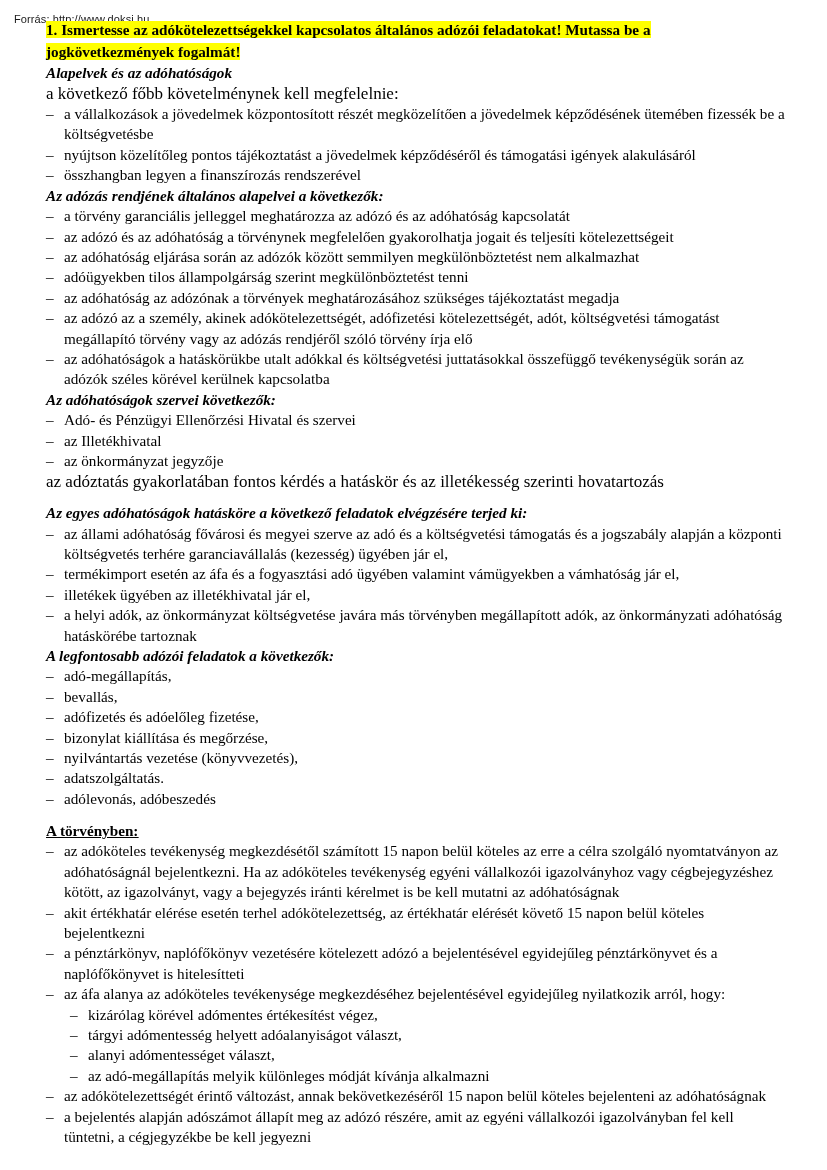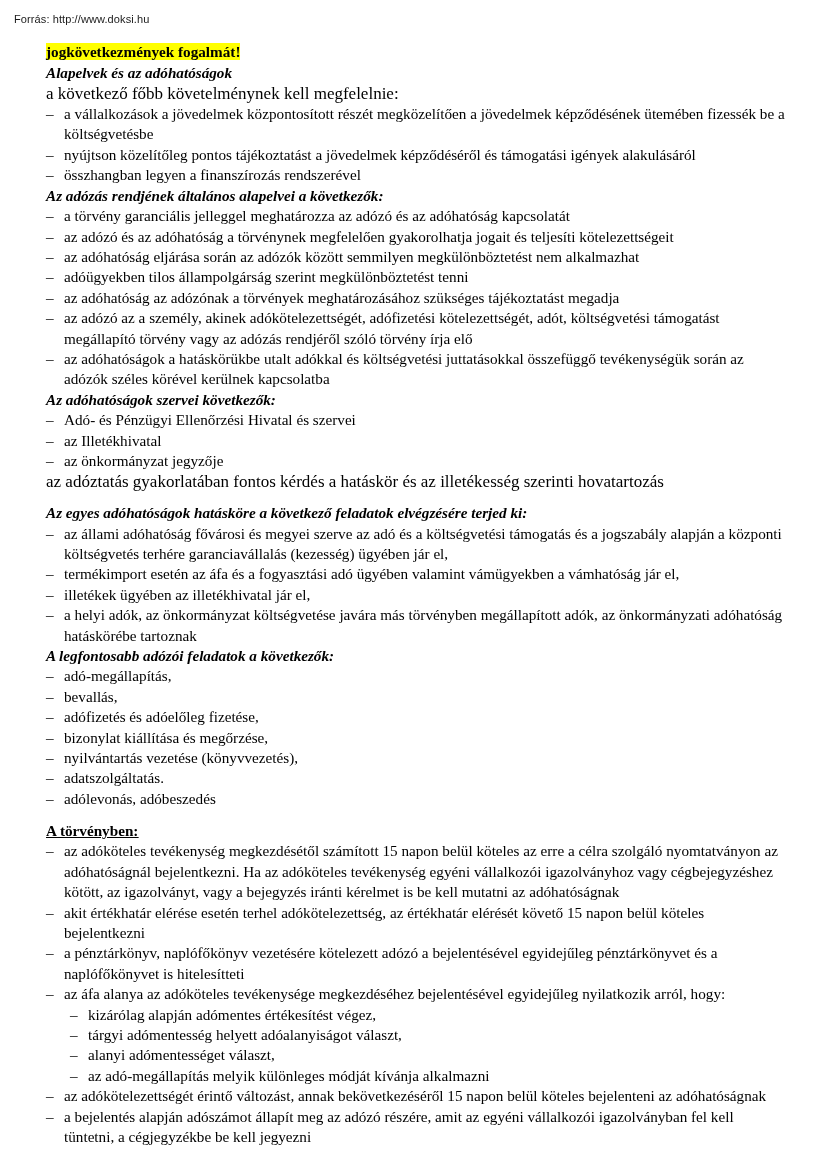--- a/index.html
+++ b/index.html
@@ -135,21 +135,21 @@
 </style>
 </head>
 <body>
 
 <div class="page">
 
   <div class="source-header">Forrás: http://www.doksi.hu</div>
 
   <div class="doc">
 
-    <div class="title-block"><br><span class="hl">jogkövetkezmények fogalmát!</span></div>
+    <div class="title-block"><span class="hl">1. Ismertesse az adókötelezettségekkel kapcsolatos általános adózói feladatokat! Mutassa be a</span><br><span class="hl">jogkövetkezmények fogalmát!</span></div>
 
     <div class="heading">Alapelvek és az adóhatóságok</div>
     <div class="para">a következő főbb követelménynek kell megfelelnie:</div>
 
     <ul class="list">
       <li>a vállalkozások a jövedelmek központosított részét megközelítően a jövedelmek képződésének ütemében fizessék be a költségvetésbe</li>
       <li>nyújtson közelítőleg pontos tájékoztatást a jövedelmek képződéséről és támogatási igények alakulásáról</li>
       <li>összhangban legyen a finanszírozás rendszerével</li>
     </ul>
 
@@ -196,21 +196,21 @@
     <div class="spacer"></div>
 
     <div class="heading-underline"><span>A törvényben:</span></div>
     <ul class="list">
       <li>az adóköteles tevékenység megkezdésétől számított 15 napon belül köteles az erre a célra szolgáló nyomtatványon az adóhatóságnál bejelentkezni. Ha az adóköteles tevékenység egyéni vállalkozói igazolványhoz vagy cégbejegyzéshez kötött, az igazolványt, vagy a bejegyzés iránti kérelmet is be kell mutatni az adóhatóságnak</li>
       <li>akit értékhatár elérése esetén terhel adókötelezettség, az értékhatár elérését követő 15 napon belül köteles bejelentkezni</li>
       <li>a pénztárkönyv, naplófőkönyv vezetésére kötelezett adózó a bejelentésével egyidejűleg pénztárkönyvet és a naplófőkönyvet is hitelesítteti</li>
       <li>
         <span>az áfa alanya az adóköteles tevékenysége megkezdéséhez bejelentésével egyidejűleg nyilatkozik arról, hogy:</span>
         <ul class="sublist">
-          <li>kizárólag alapján adómentes értékesítést végez,</li>
+          <li>kizárólag körével adómentes értékesítést végez,</li>
           <li>tárgyi adómentesség helyett  adóalanyiságot választ,</li>
           <li>alanyi adómentességet választ,</li>
           <li>az adó-megállapítás melyik különleges módját kívánja alkalmazni</li>
         </ul>
       </li>
       <li>az adókötelezettségét érintő változást, annak bekövetkezéséről 15 napon belül köteles bejelenteni az adóhatóságnak</li>
       <li>a bejelentés alapján adószámot állapít meg az adózó részére, amit az egyéni vállalkozói igazolványban fel kell tüntetni, a cégjegyzékbe be kell jegyezni</li>
     </ul>
 
   </div>

